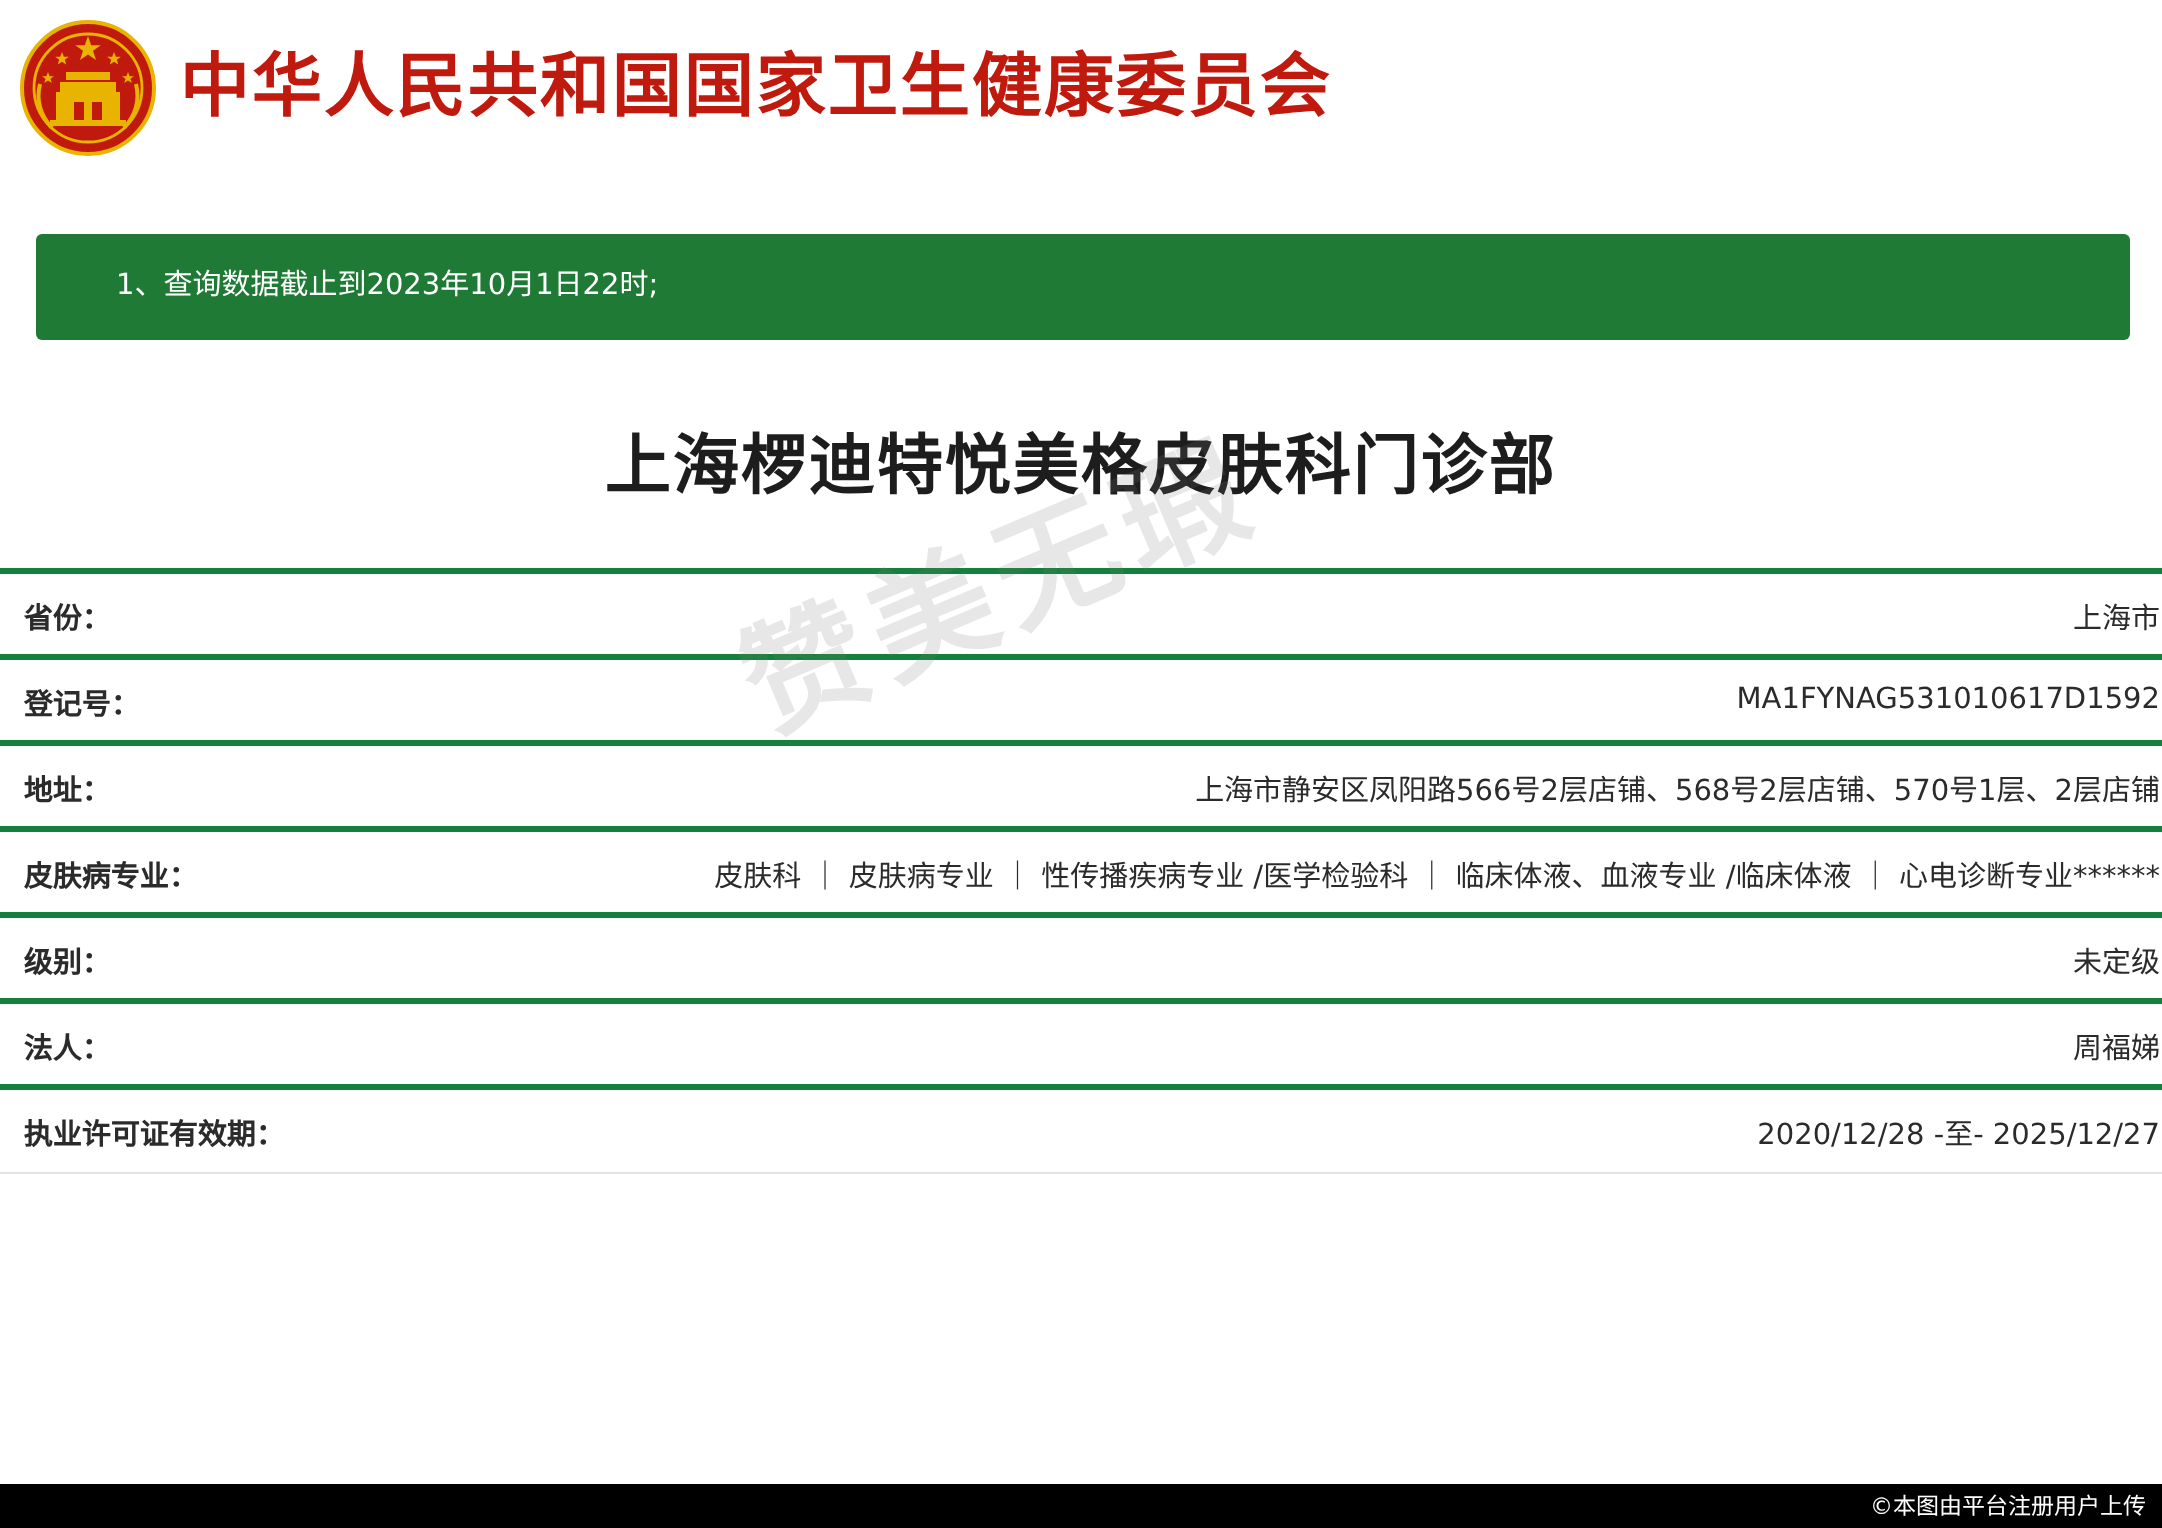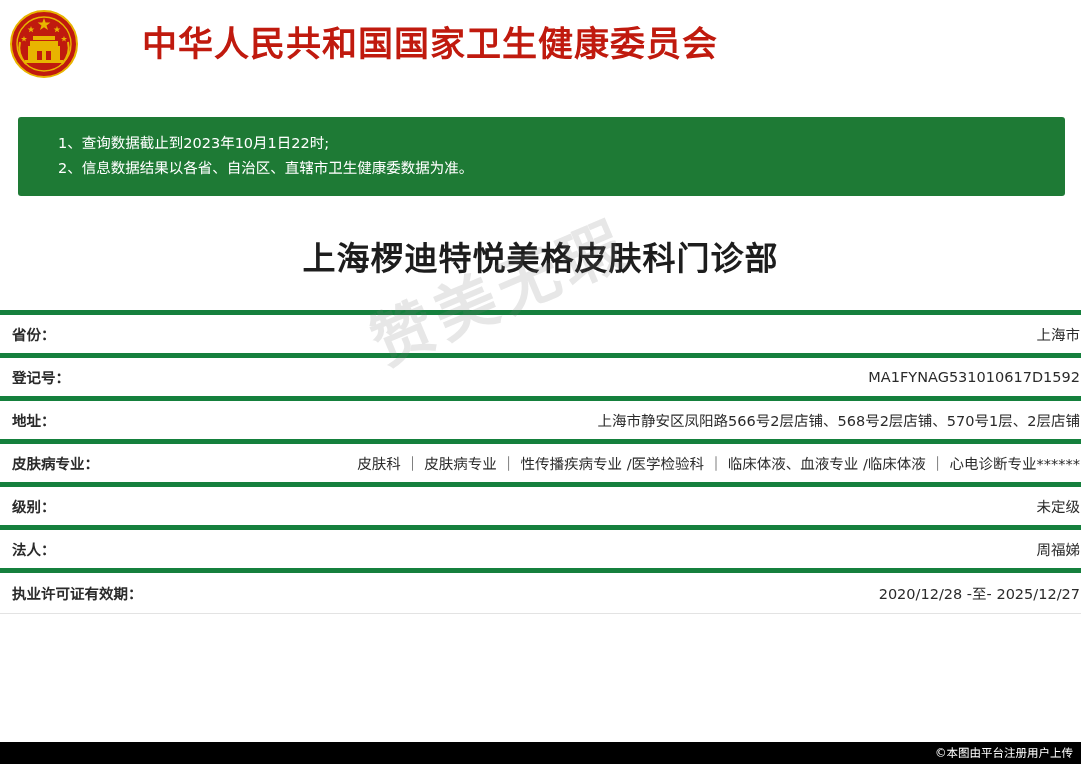--- a/index.html
+++ b/index.html
@@ -23,21 +23,20 @@
     display: flex;
     align-items: stretch;
     border-bottom: 1px solid #ffffff;
   }
   .header-band {
     width: 718px;
     height: 88px;
     display: flex;
     align-items: center;
     background: #ffffff;
-    justify-content: space-between;
   }
   .emblem {
     width: 72px;
     height: 72px;
     margin-left: 8px;
     margin-right: 10px;
     flex: 0 0 auto;
     position: relative;
   }
   .emblem svg { display: block; }
@@ -98,21 +97,21 @@
 
   
   table.info {
     width: 100%;
     border-collapse: collapse;
     table-layout: fixed;
     font-family: "DejaVu Sans", "Liberation Sans", sans-serif;
   }
   table.info tr { height: 43px; }
   table.info td {
-    border-top: 5px solid #15803d;
+    border-top: 3px solid #15803d;
     border-bottom: 1px solid #e3e3e3;
     font-size: 14.5px;
     color: #2b2b2b;
     vertical-align: middle;
   }
   td.label {
     width: 300px;
     padding-left: 12px;
     font-weight: bold;
     color: #1b1b1b;
@@ -185,21 +184,20 @@
     <div class="header-text">
       <div class="header-cn">中华人民共和国国家卫生健康委员会</div>
     </div>
   </div>
   <div class="header-rest"></div>
 </div>
 
 <div class="notice-wrap">
   <div class="notice">
     <div>1、查询数据截止到2023年10月1日22时;</div>
-    <div>2、信息数据结果以各省、自治区、直辖市卫生健康委数据为准。</div>
   </div>
 </div>
 
 <div class="title">上海椤迪特悦美格皮肤科门诊部</div>
 
 <table class="info">
   <tbody>
     <tr>
       <td class="label">省份：</td>
       <td class="value">上海市</td>

